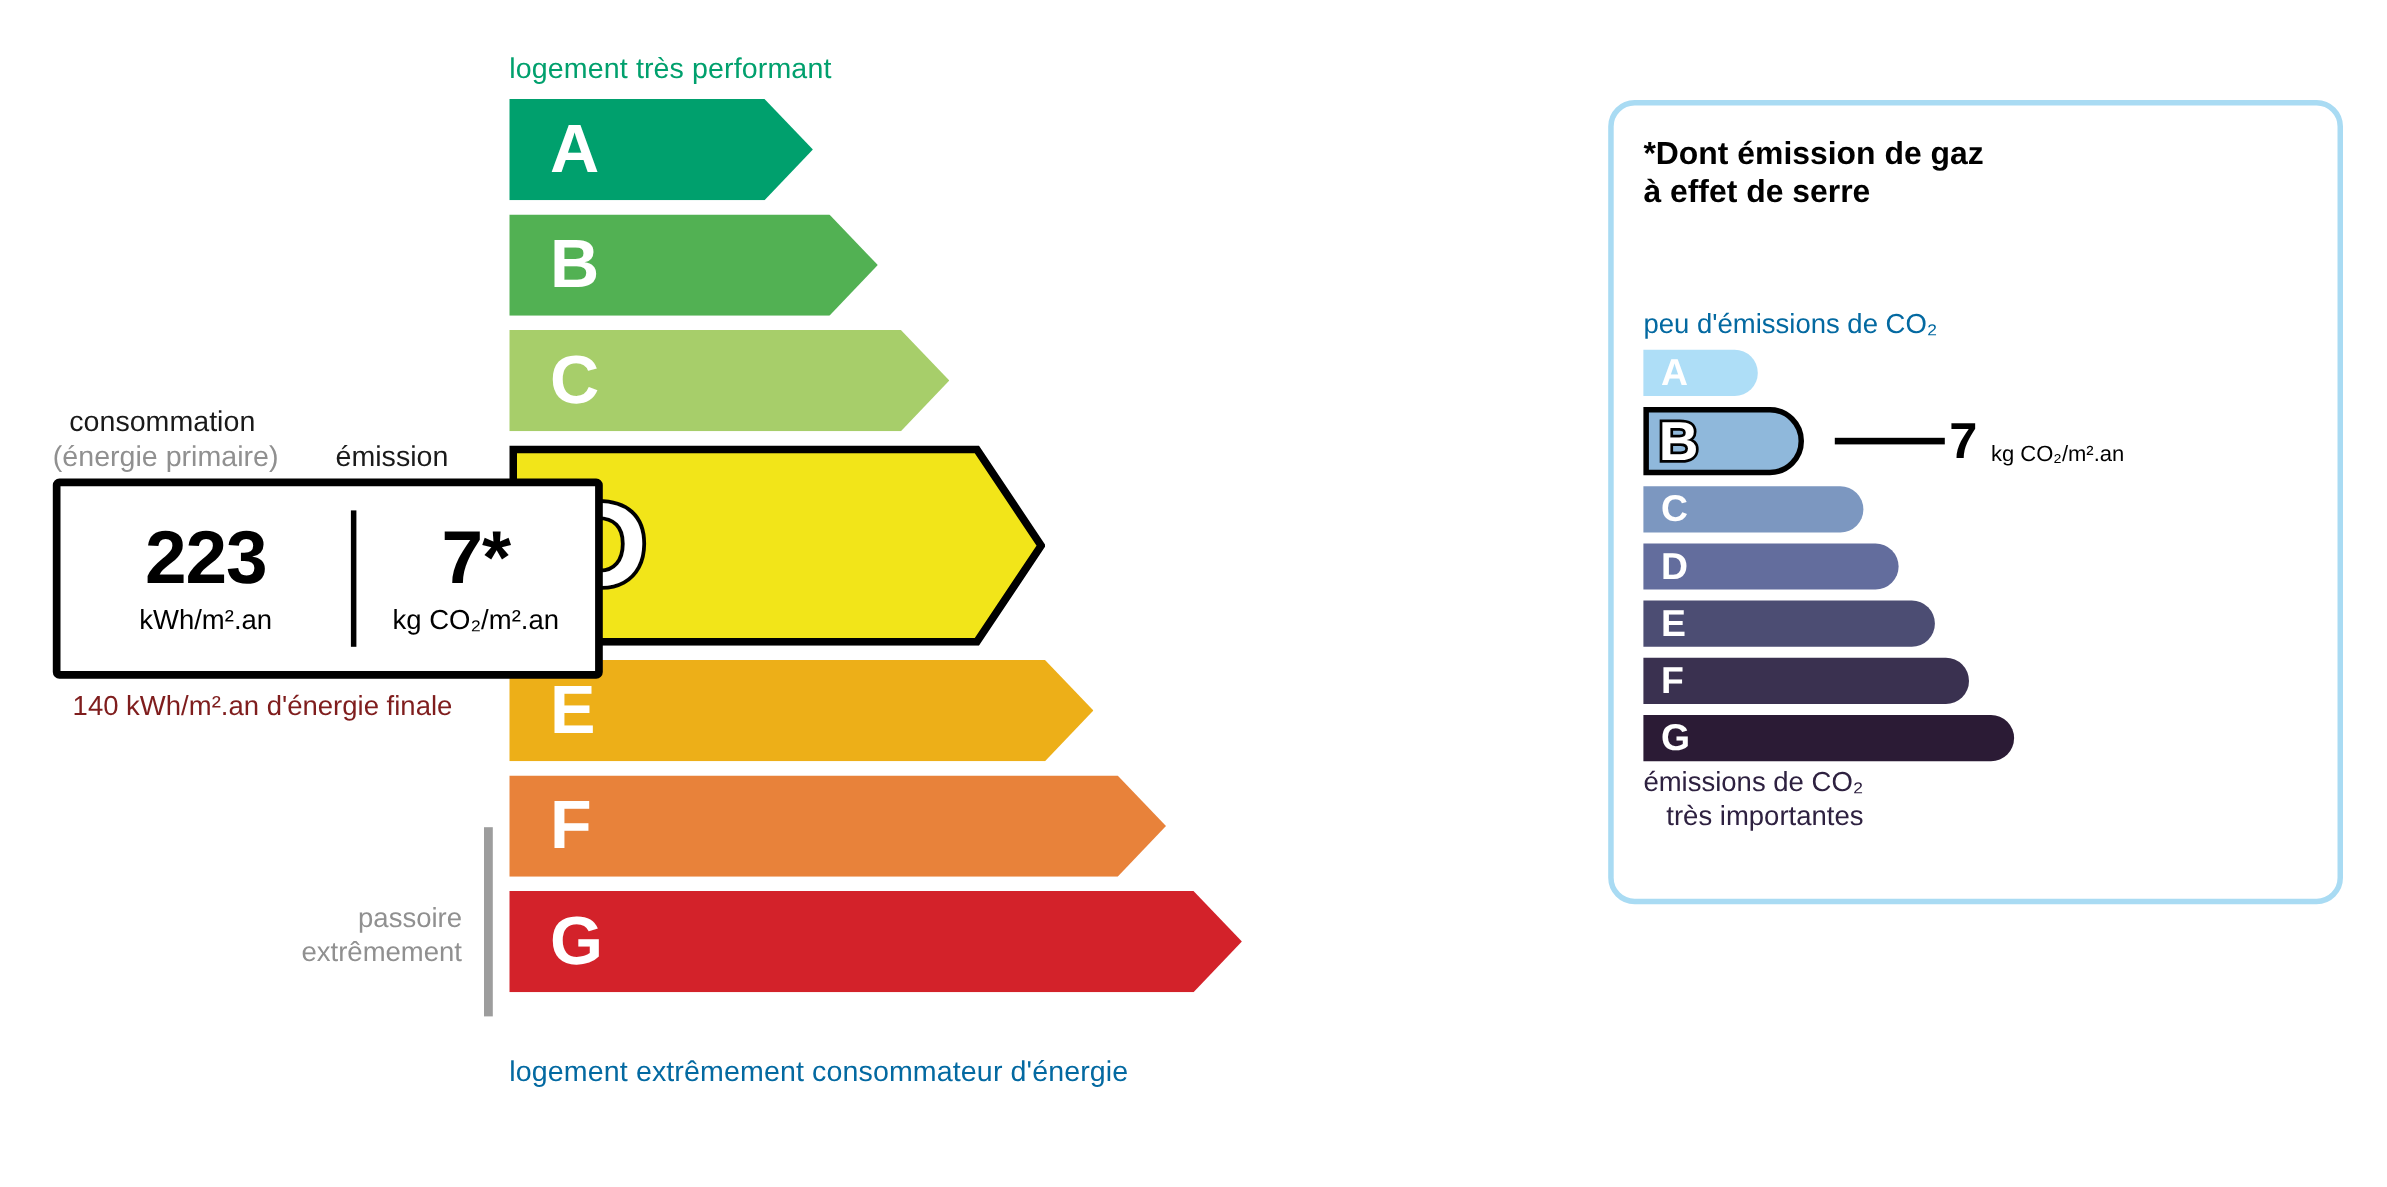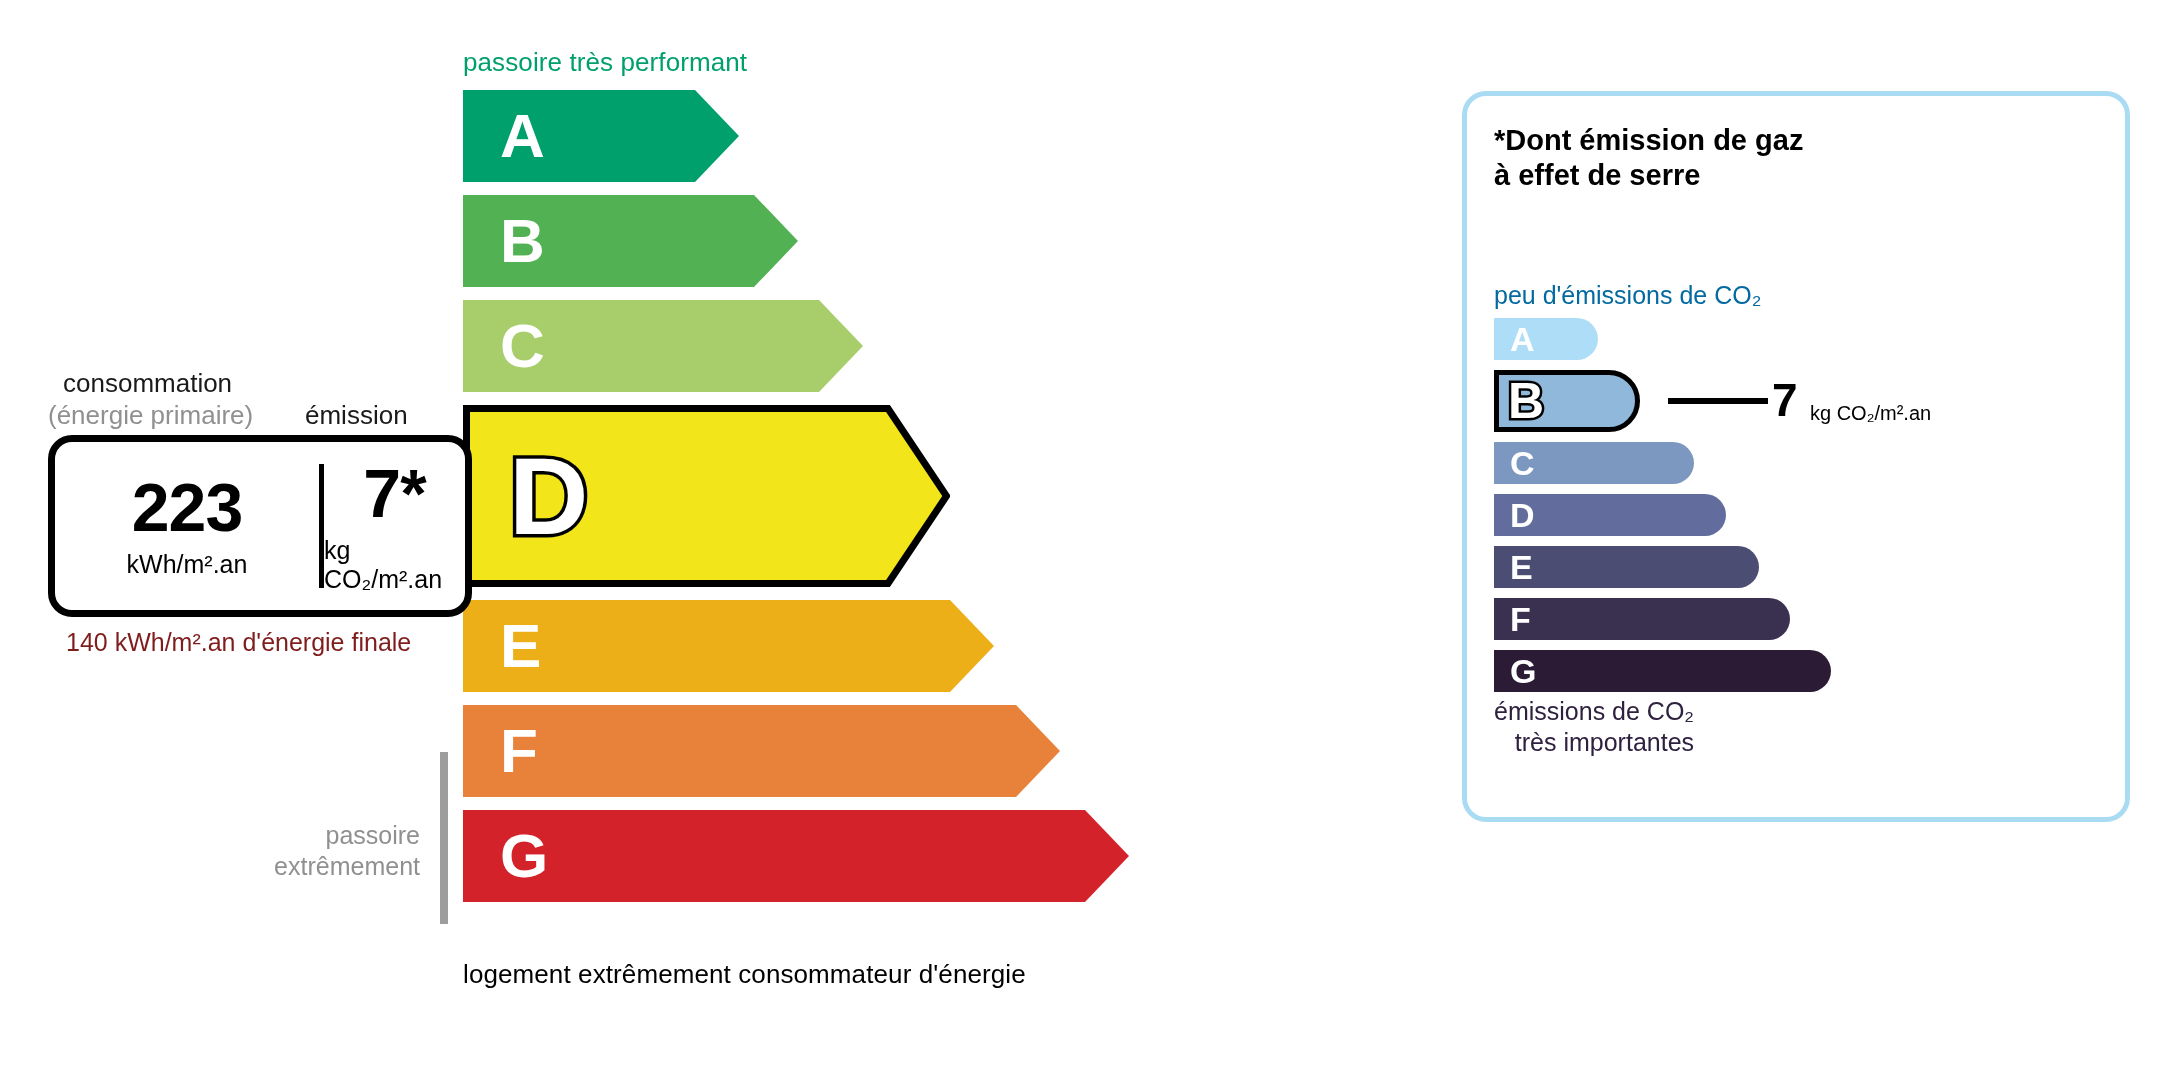--- a/index.html
+++ b/index.html
@@ -11,21 +11,21 @@
 
   
   #energy-panel{position:absolute;left:0;top:0;width:1380px;height:1079px;}
 
   .top-caption{
     position:absolute;left:463px;top:47px;
     font-size:26px;color:#00A06D;white-space:nowrap;letter-spacing:.1px;
   }
   .bottom-caption{
     position:absolute;left:463px;top:959px;
-    font-size:26px;color:#000000;white-space:nowrap;letter-spacing:.1px;text-align:right;
+    font-size:26px;color:#0369a1;white-space:nowrap;letter-spacing:.1px;text-align:right;
   }
 
   
   .arrow-row{position:absolute;left:463px;height:92px;}
   .arrow{
     position:relative;height:100%;
     display:flex;align-items:center;
   }
   .arrow-letter{
     position:relative;z-index:3;
@@ -37,22 +37,22 @@
   #row-D{left:463px;height:182px;}
   #row-D .arrow-letter{
     font-size:110px;margin-left:46px;
     color:#ffffff;
     -webkit-text-stroke:7px #000;
     paint-order:stroke fill;
   }
 
   
   #value-box{
-    position:absolute;left:48px;top:435px;width:424px;height:182px;
-    border:7px solid #000;border-radius:24px;background:#fff;
+    position:absolute;left:48px;top:435px;width:500px;height:182px;
+    border:7px solid #000;border-radius:6px;background:#fff;
     box-sizing:border-box;z-index:6;
   }
   #value-box .divider{
     position:absolute;left:264px;top:22px;bottom:22px;width:5px;background:#000;
   }
   .vb-cell{position:absolute;top:0;bottom:0;display:flex;flex-direction:column;
            align-items:center;justify-content:center;}
   #vb-energy{left:0;width:264px;}
   #vb-co2{left:269px;right:0;}
   .vb-num{font-size:68px;font-weight:bold;color:#000;line-height:1;letter-spacing:-1px;}
@@ -110,21 +110,21 @@
   }
   #co2-connector{position:absolute;height:6px;background:#000;}
   #co2-value{position:absolute;font-size:46px;font-weight:bold;color:#000;line-height:1;}
   #co2-value-unit{position:absolute;font-size:20px;color:#000;}
 </style>
 </head>
 <body>
 
 <div id="energy-panel">
 
-  <div class="top-caption">passoire très performant</div>
+  <div class="top-caption">logement très performant</div>
 
   <div id="energy-arrows">
       <div class="arrow-row" id="row-A" style="top: 90px; height: 92px; width: 232px;">
         <svg width="276" height="92" viewBox="0 0 276 92" style="position: absolute; left: 0px; top: 0px;">
           <path d="M0,0 L232,0 L276,46 L232,92 L0,92 Z" fill="#00A06D"></path>
         </svg>
         <div class="arrow">
           <span class="arrow-letter">A</span>
         </div>
       </div>

